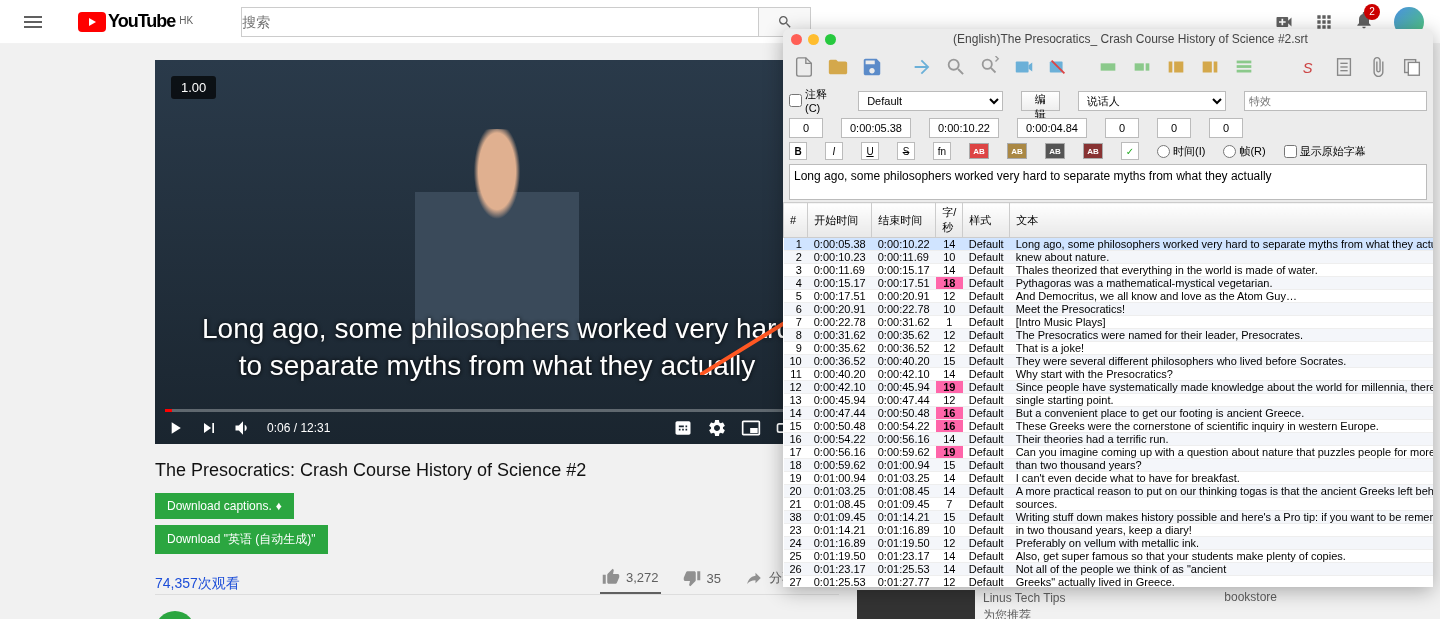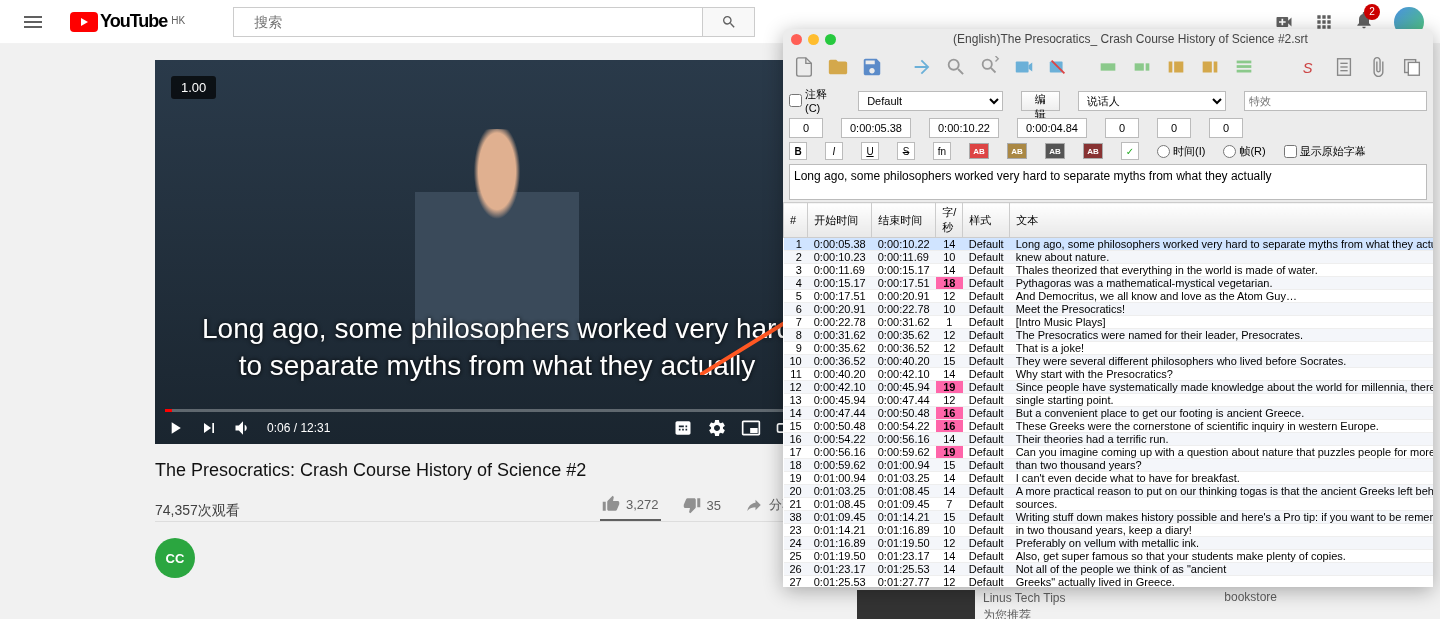--- a/index.html
+++ b/index.html
@@ -2,27 +2,27 @@
 <html><head>
 <meta charset="utf-8">
 <style>
 * { margin: 0; padding: 0; box-sizing: border-box; font-family: Arial, sans-serif; }
 body { background: #f1f1f1; width: 1440px; height: 619px; overflow: hidden; position: relative; }
 
 
 .yt-header { background: #fff; height: 44px; display: flex; align-items: center; padding: 0 16px; gap: 8px; border-bottom: 1px solid rgba(0,0,0,0.05); }
 .menu-icon { display: flex; flex-direction: column; gap: 3px; cursor: pointer; padding: 8px; }
 .menu-icon span { width: 18px; height: 2px; background: #606060; }
-.yt-logo { display: flex; align-items: center; gap: 2px; margin-left: 12px; }
+.yt-logo { display: flex; align-items: center; gap: 2px; margin-left: 20px; }
 .yt-play { width: 28px; height: 20px; background: #ff0000; border-radius: 4px; display: flex; align-items: center; justify-content: center; }
 .yt-play::after { content: ''; border-left: 7px solid #fff; border-top: 4px solid transparent; border-bottom: 4px solid transparent; }
 .yt-text { font-weight: bold; font-size: 18px; letter-spacing: -1px; }
 .yt-hk { font-size: 10px; color: #606060; margin-left: 2px; align-self: flex-start; margin-top: 4px; }
 .search-box { display: flex; margin-left: 40px; }
-.search-input { width: 470px; height: 30px; border: 1px solid #ccc; padding: 0 20px; background: #fff; font-size: 14px; }
+.search-input { width: 518px; height: 30px; border: 1px solid #ccc; padding: 0 0; background: #fff; font-size: 14px; }
 .search-btn { width: 52px; height: 30px; background: #f8f8f8; border: 1px solid #ccc; border-left: none; display: flex; align-items: center; justify-content: center; }
 .search-btn svg { width: 16px; height: 16px; fill: #606060; }
 .header-right { margin-left: auto; display: flex; align-items: center; gap: 20px; }
 .header-right svg { width: 20px; height: 20px; fill: #606060; cursor: pointer; }
 .notif { position: relative; }
 .notif-badge { position: absolute; top: -6px; right: -6px; background: #cc0000; color: #fff; border-radius: 50%; font-size: 10px; width: 16px; height: 16px; display: flex; align-items: center; justify-content: center; }
 .avatar { width: 30px; height: 30px; border-radius: 50%; background: linear-gradient(135deg, #4a90e2, #50c878); }
 
 
 .main { display: flex; padding: 16px 0 0 155px; }
@@ -35,21 +35,21 @@
 .progress-bar { position: absolute; bottom: 32px; left: 10px; right: 10px; height: 3px; background: rgba(255,255,255,0.3); }
 .progress-fill { height: 100%; width: 1%; background: #ff0000; }
 .controls { position: absolute; bottom: 0; left: 0; right: 0; height: 32px; display: flex; align-items: center; padding: 0 10px; gap: 14px; }
 .controls svg { width: 20px; height: 20px; fill: #fff; cursor: pointer; }
 .time-display { font-size: 12px; }
 .controls-right { margin-left: auto; display: flex; gap: 14px; }
 
 .video-title { font-size: 18px; font-weight: normal; margin-top: 16px; color: #111; }
 .caption-btns { margin-top: 12px; display: flex; flex-direction: column; gap: 6px; align-items: flex-start; }
 .caption-btn { background: #2ba640; color: #fff; padding: 6px 12px; font-size: 12px; border: none; cursor: pointer; display: inline-flex; align-items: center; gap: 4px; }
-.views { margin-top: 12px; font-size: 14px; color: #404040; }
+.views { margin-top: 12px; font-size: 14px; color: #1d4ed8; }
 .action-row { display: flex; align-items: center; margin-top: 8px; border-bottom: 1px solid #ddd; padding-bottom: 0; }
 .action-right { margin-left: auto; display: flex; gap: 20px; align-items: center; }
 .action-item { display: flex; align-items: center; gap: 6px; font-size: 13px; color: #606060; padding: 6px 2px; }
 .action-item svg { width: 18px; height: 18px; fill: #909090; }
 .action-item.active { border-bottom: 2px solid #606060; }
 .channel-row { display: flex; align-items: center; margin-top: 16px; gap: 12px; }
 .channel-avatar { width: 40px; height: 40px; border-radius: 50%; background: #2ba640; color: #fff; display: flex; align-items: center; justify-content: center; font-weight: bold; font-size: 13px; }
 .sub-btn { margin-left: auto; background: #eee; color: #606060; padding: 8px 14px; font-size: 13px; border: none; display: flex; align-items: center; gap: 6px; }
 
 
@@ -178,20 +178,27 @@
           <svg viewBox="0 0 24 24">
               <path d="M19 7H5c-1.1 0-2 .9-2 2v6c0 1.1.9 2 2 2h14c1.1 0 2-.9 2-2V9c0-1.1-.9-2-2-2z" fill="none" stroke="#fff" stroke-width="2"></path>
             </svg>
           <svg viewBox="0 0 24 24">
               <path d="M7 14H5v5h5v-2H7v-3zm-2-4h2V7h3V5H5v5zm12 7h-3v2h5v-5h-2v3zM14 5v2h3v3h2V5h-5z"></path>
             </svg>
         </div>
       </div>
     </div>
     <h1 class="video-title">The Presocratics: Crash Course History of Science #2</h1>
+    <div class="caption-btns">
+      <button class="caption-btn">
+          <span>Download captions.</span> 
+          <span>♦</span>
+        </button>
+      <button class="caption-btn">Download "英语 (自动生成)"</button>
+    </div>
     <div class="action-row">
       <div class="views">74,357次观看</div>
       <div class="action-right">
         <div class="action-item active">
           <svg viewBox="0 0 24 24">
               <path d="M1 21h4V9H1v12zm22-11c0-1.1-.9-2-2-2h-6.31l.95-4.57.03-.32c0-.41-.17-.79-.44-1.06L14.17 1 7.59 7.59C7.22 7.95 7 8.45 7 9v10c0 1.1.9 2 2 2h9c.83 0 1.54-.5 1.84-1.22l3.02-7.05c.09-.23.14-.47.14-.73v-1.91l-.01-.01L23 10z"></path>
             </svg>
           <span>3,272</span>
         </div>
         <div class="action-item">

